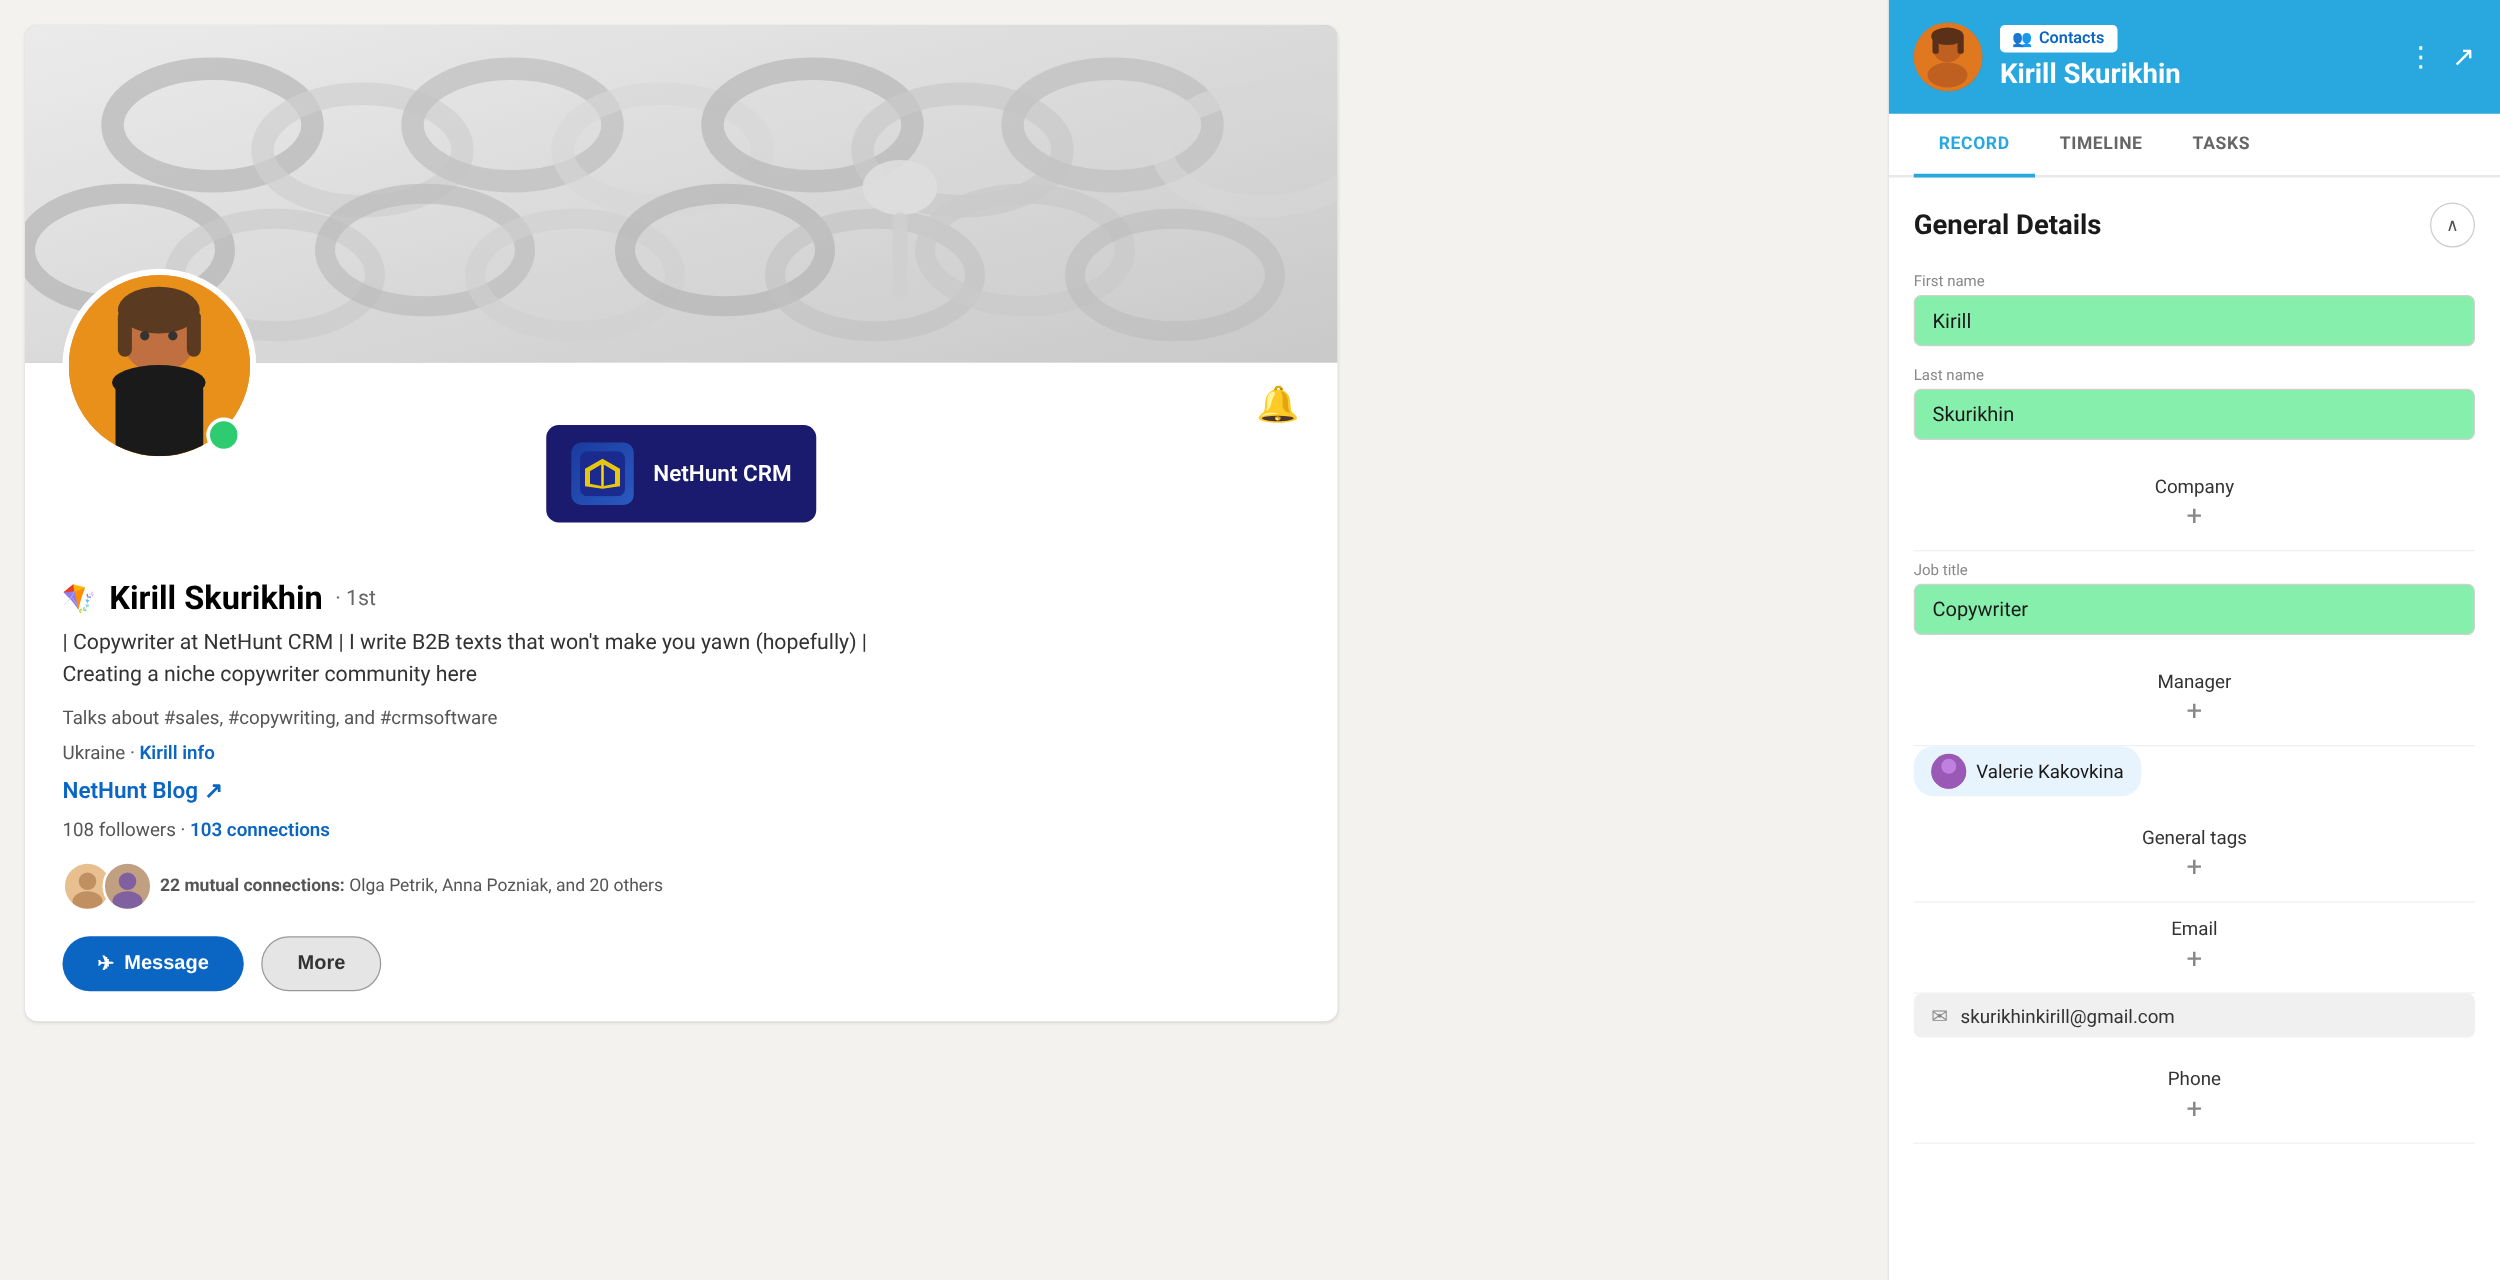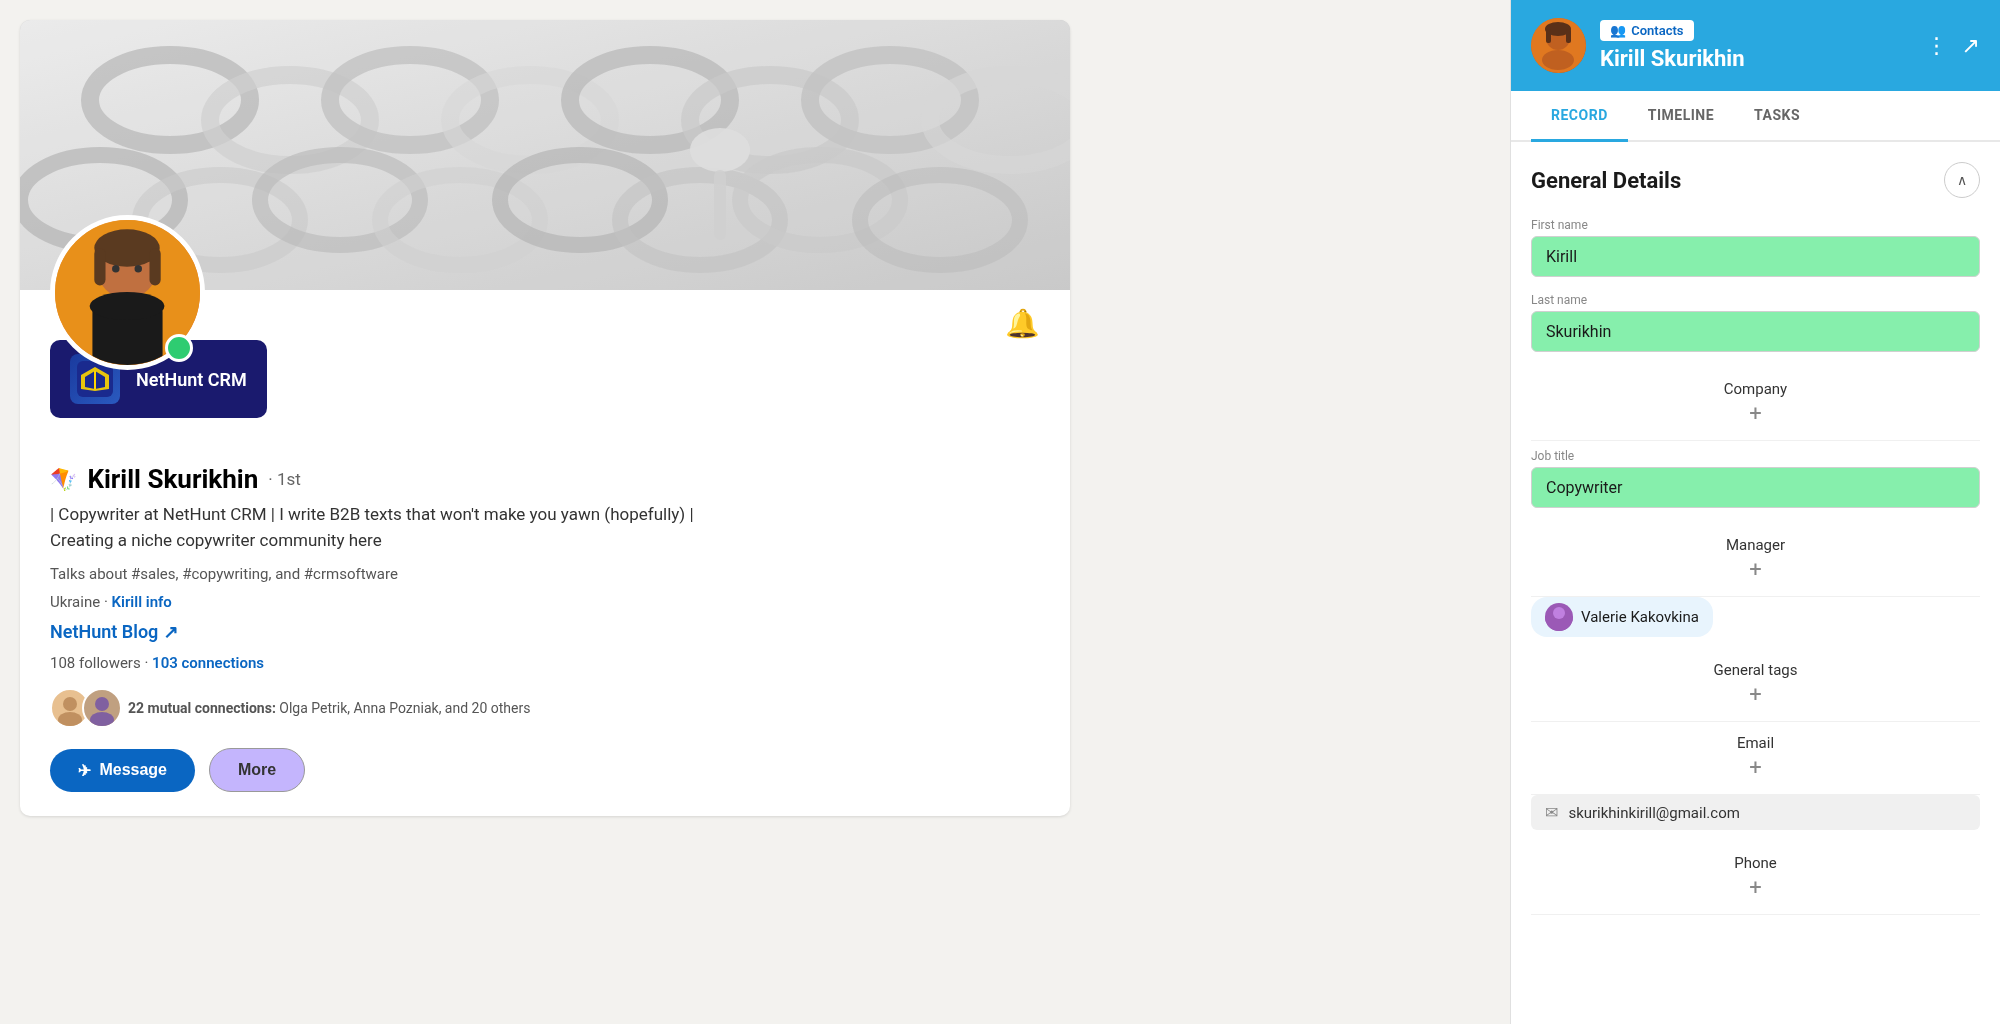--- a/index.html
+++ b/index.html
@@ -221,21 +221,21 @@
       padding: 12px 28px;
       font-size: 16px;
       font-weight: 600;
       cursor: pointer;
       display: flex;
       align-items: center;
       gap: 8px;
     }
 
     .btn-more {
-      background: #c4b5fd;
+      background: #e5e5e5;
       color: #333;
       border: 1.5px solid #999;
       border-radius: 24px;
       padding: 12px 28px;
       font-size: 16px;
       font-weight: 600;
       cursor: pointer;
     }
 
     .nethunt-badge {
@@ -261,22 +261,22 @@
       font-size: 22px;
     }
 
     .nethunt-name {
       font-size: 18px;
       font-weight: 600;
     }
 
     .company-row {
       display: flex;
-      justify-content: flex-start;
-      padding: 0 30px;
+      justify-content: center;
+      padding: 0 16px;
       margin-top: -30px;
       margin-bottom: 10px;
     }
 
     
     .crm-panel {
       width: 490px;
       min-width: 490px;
       background: #fff;
       border-left: 1px solid #e0e0e0;

